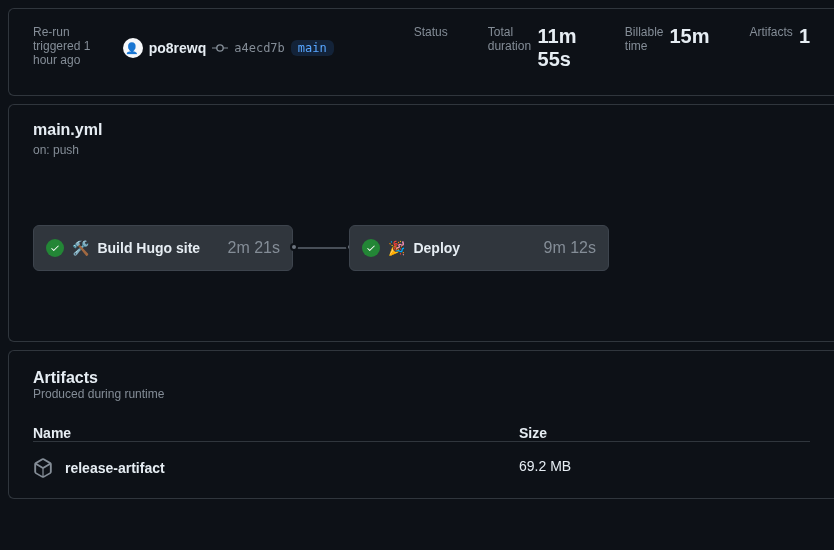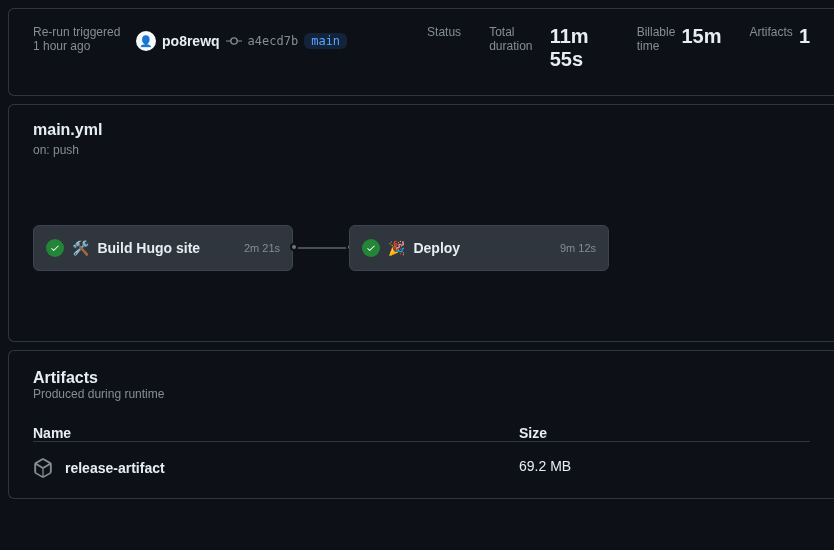--- a/index.html
+++ b/index.html
@@ -22,21 +22,21 @@
     border-bottom-right-radius: 0;
     width: 826px;
   }
   .summary-panel {
     display: flex;
     align-items: flex-start;
     padding: 16px 24px 24px 24px;
     gap: 8px;
   }
   .summary-block { display: flex; flex-direction: row; gap: 6px; }
-  .summary-group { display: flex; gap: 28px; }
+  .summary-group { display: flex; gap: 40px; }
   .label { color: #848d97; font-size: 12px; }
   .value { color: #e6edf3; font-size: 20px; font-weight: 600; }
   .trigger-line { display: flex; align-items: center; gap: 6px; margin-top: 4px; }
   .avatar {
     width: 20px; height: 20px; border-radius: 50%;
     background: #f6f8fa; display: inline-flex; align-items: center; justify-content: center;
     font-size: 11px; color:#24292f;
   }
   .username { font-weight: 600; color: #e6edf3; }
   .commit-icon { color: #848d97; display:inline-flex; }
@@ -72,21 +72,21 @@
   .job-1 { left: 0; }
   .job-2 { left: 316px; }
   .check {
     width: 18px; height: 18px; border-radius: 50%; background: #238636;
     display:inline-flex; align-items:center; justify-content:center;
     flex: 0 0 auto;
   }
   .check svg { fill: #fff; }
   .job-emoji { font-size: 14px; }
   .job-name { color: #e6edf3; font-weight: 600; flex: 1; white-space: nowrap; overflow: hidden; text-overflow: ellipsis; }
-  .job-time { color: #848d97; font-size: 11px; }
+  .job-time { color: #848d97; font-size: 16px; }
   .connector {
     position: absolute;
     top: 22px;
     left: 261px;
     width: 54px;
     height: 2px;
     background: #484f58;
   }
   .node-dot {
     position: absolute;

